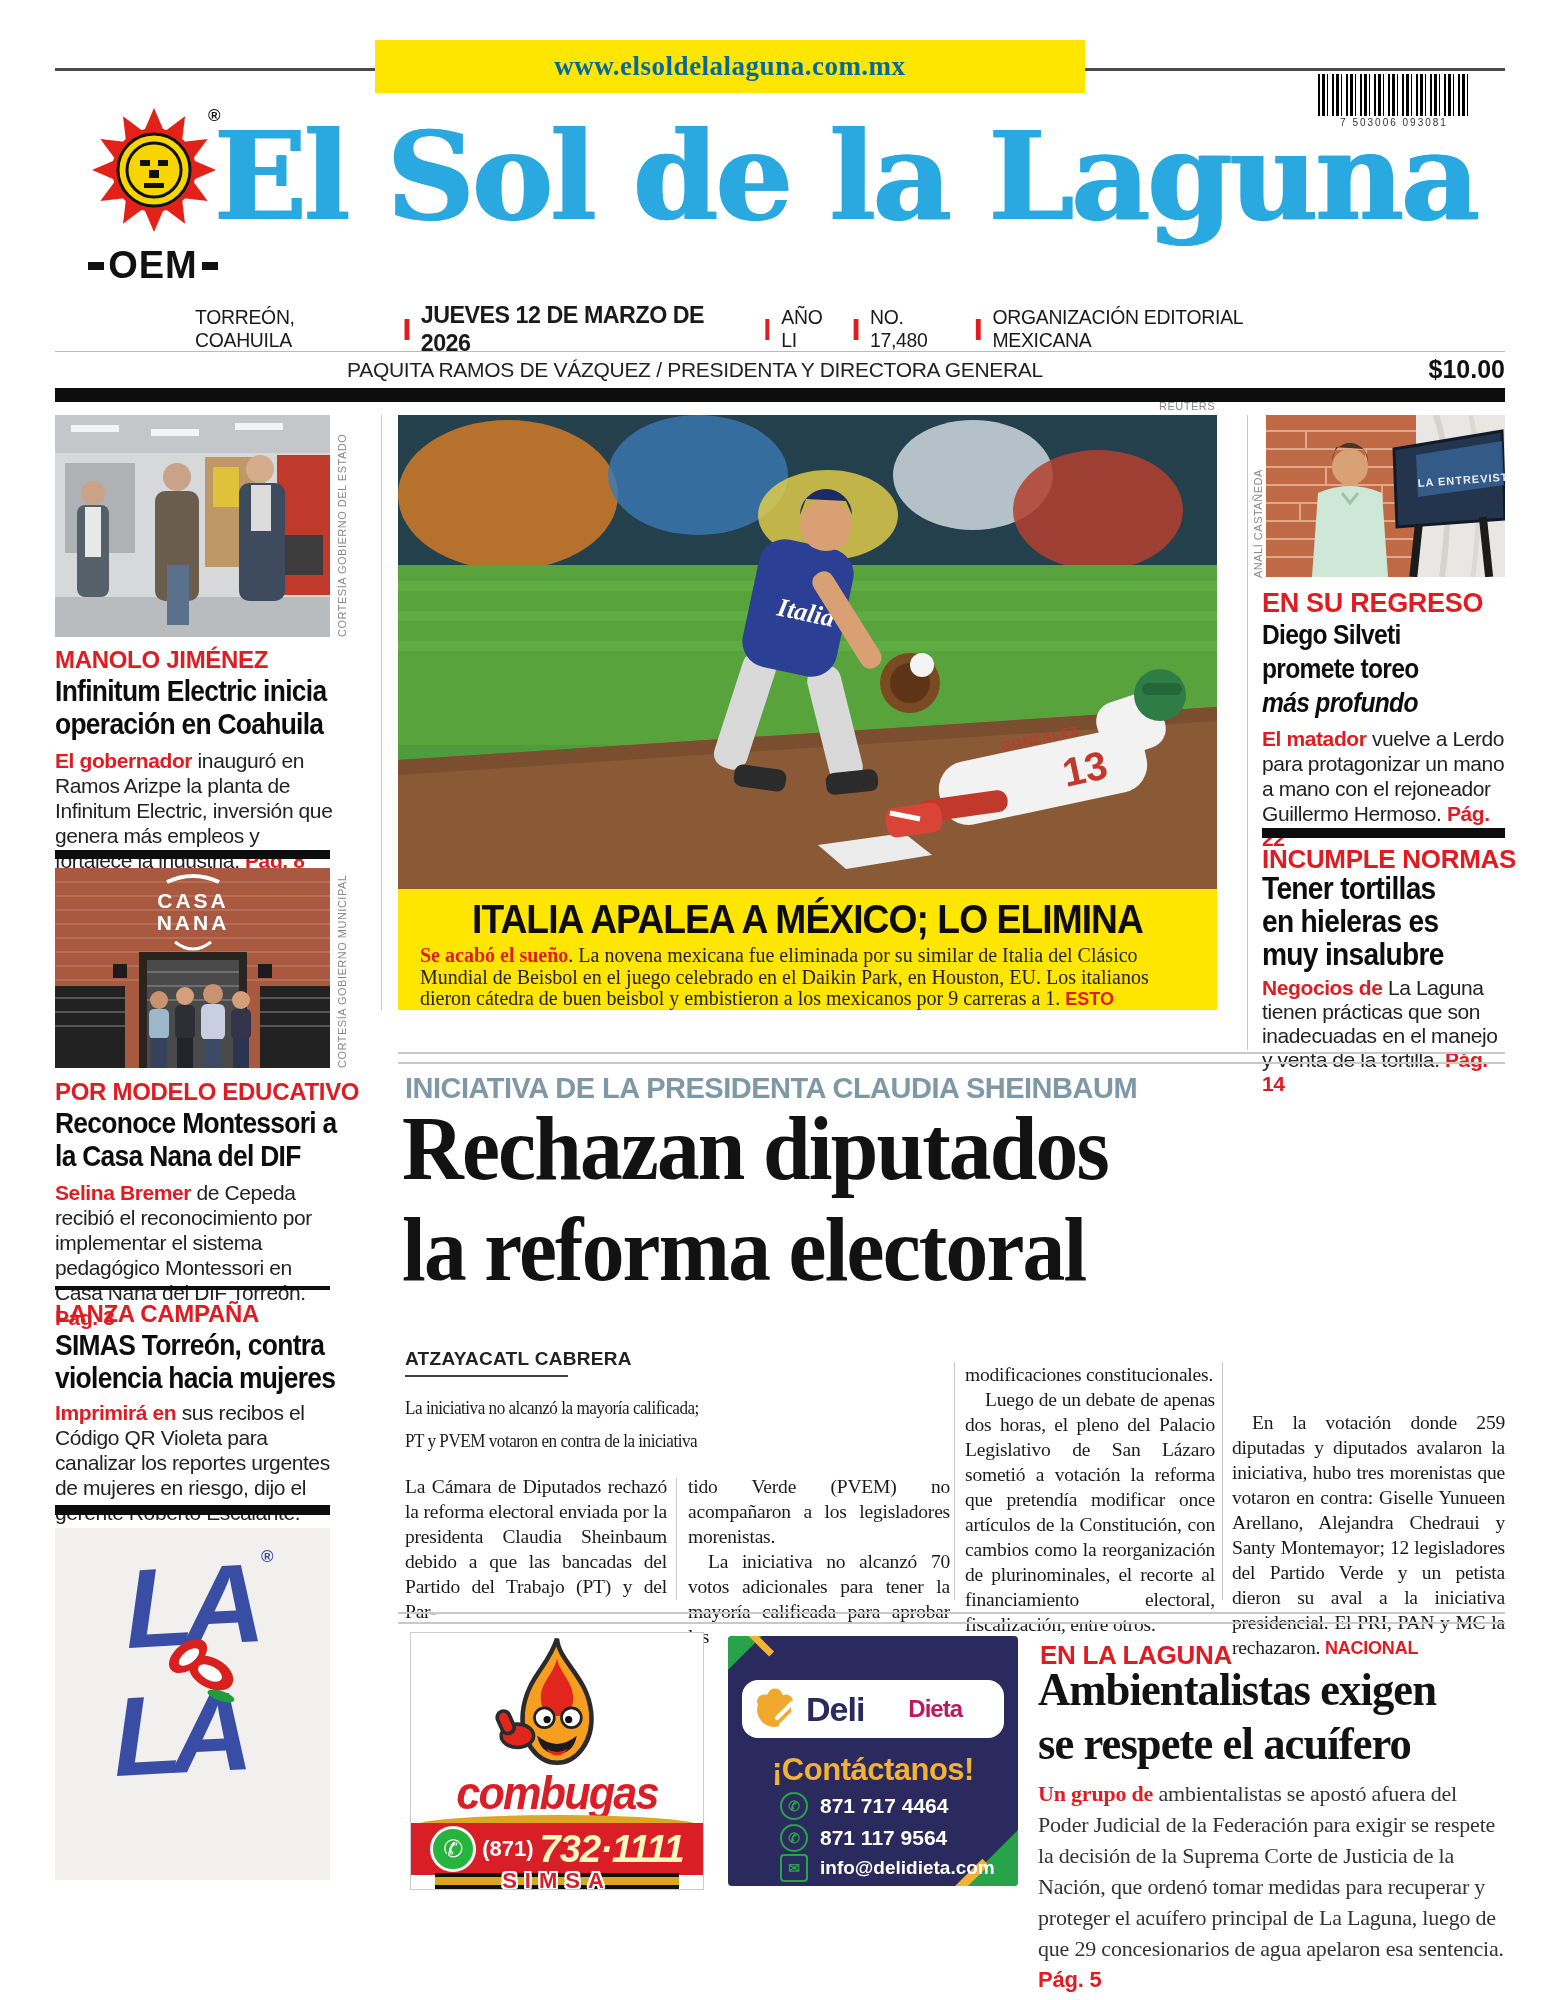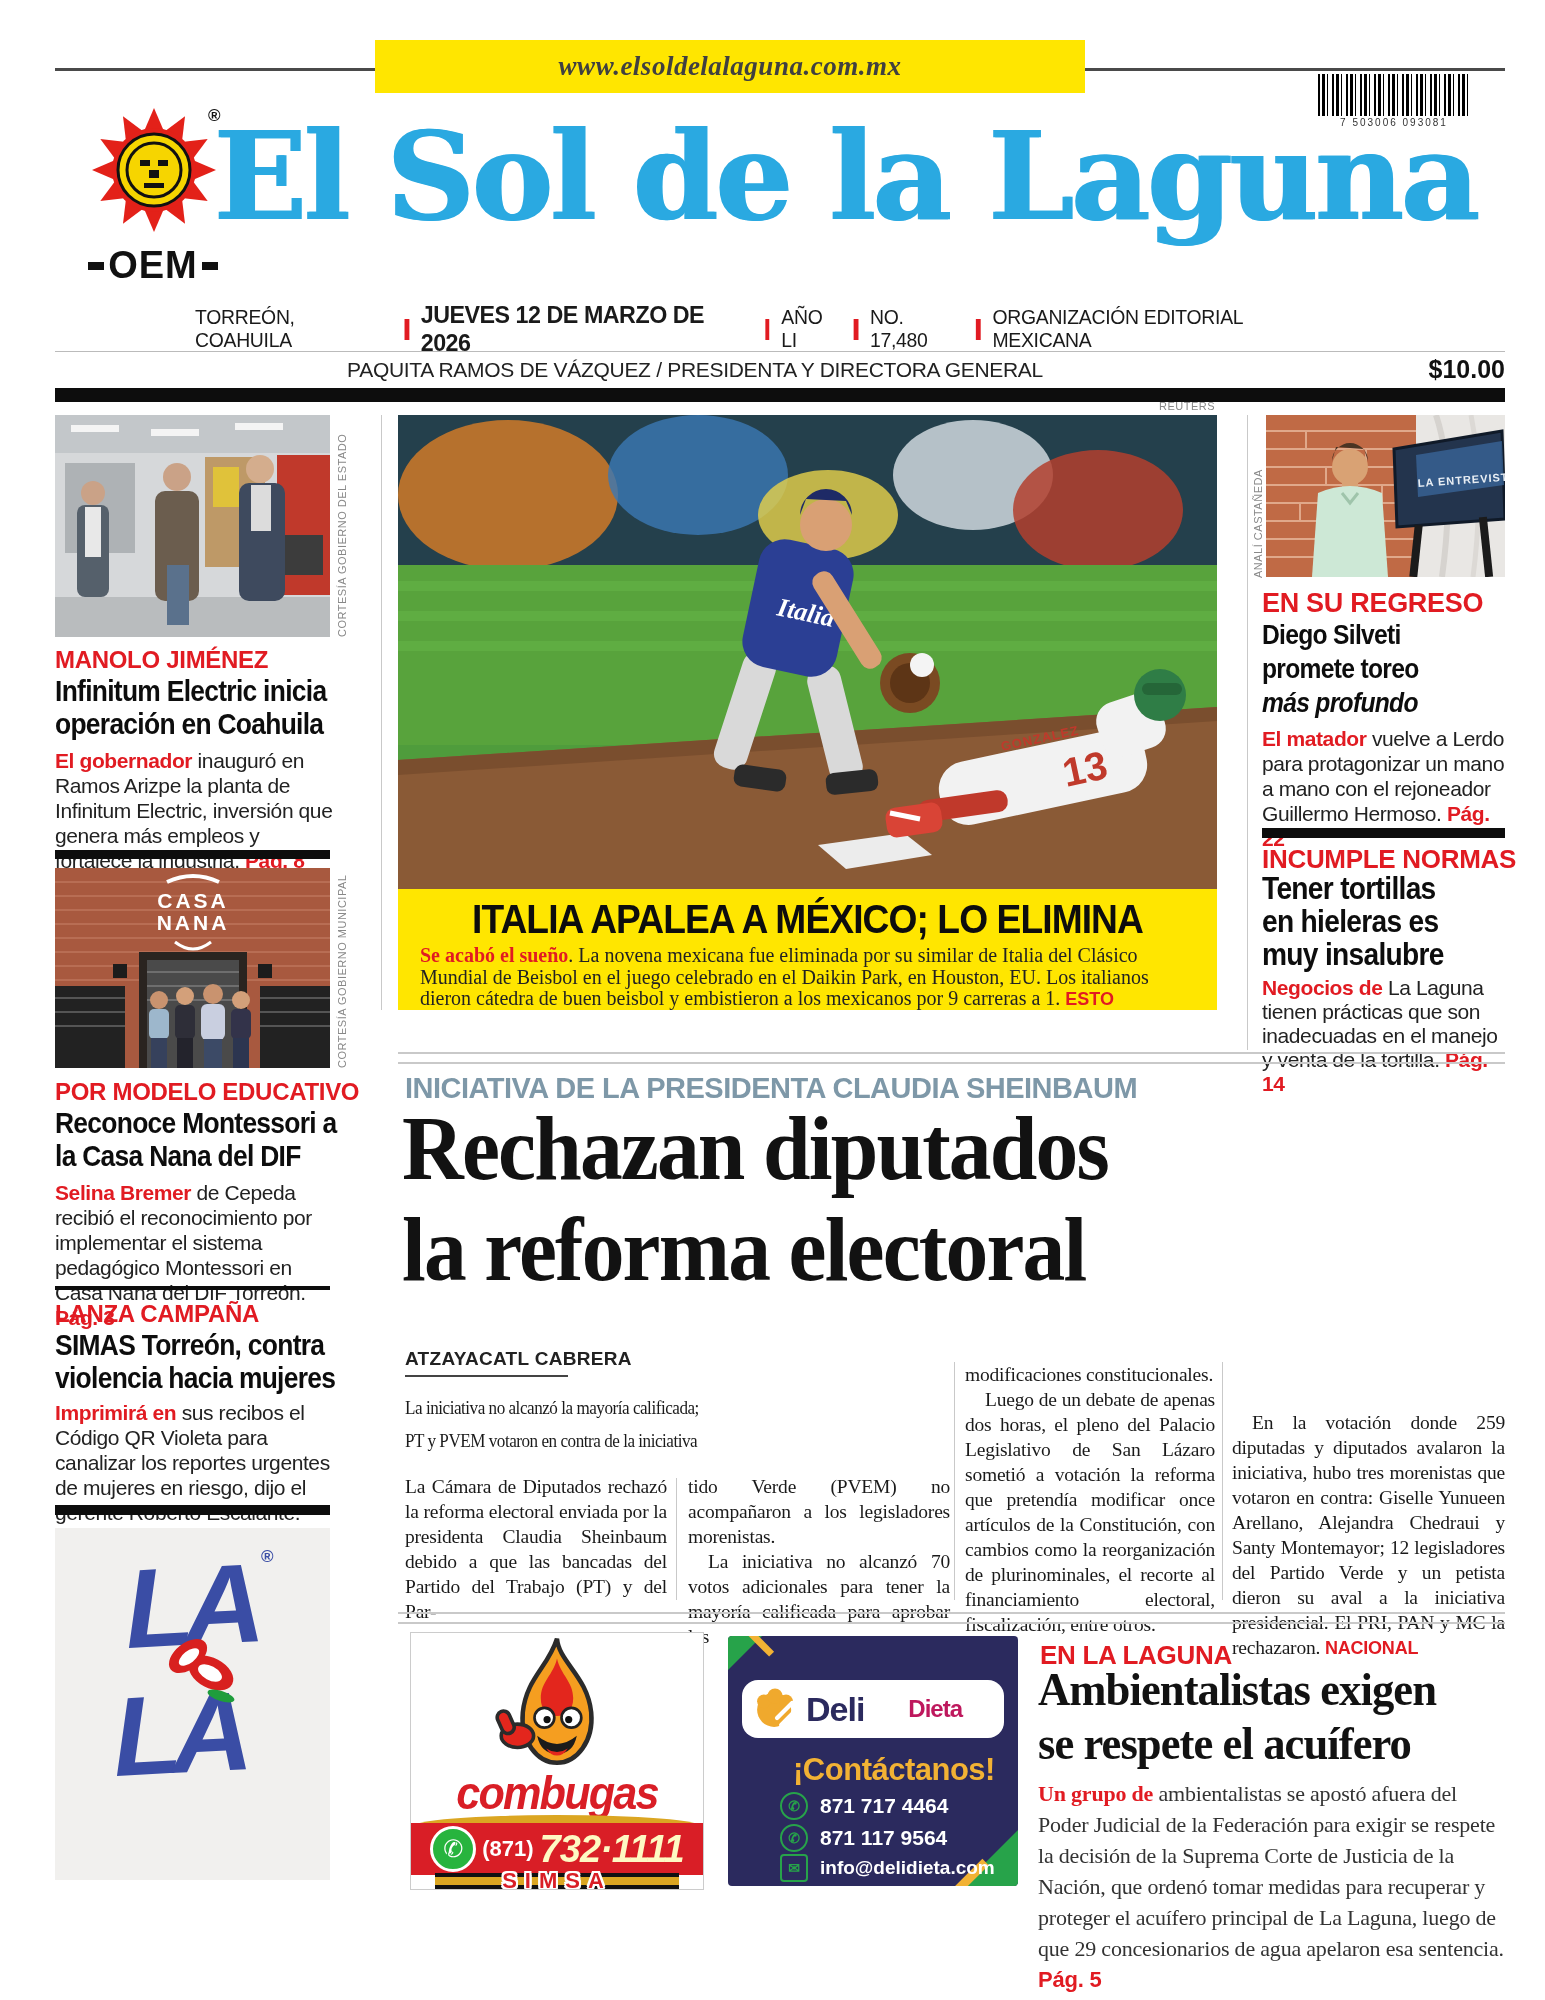--- a/index.html
+++ b/index.html
@@ -2,21 +2,21 @@
 <html><head>
 <meta charset="utf-8">
 <style>
   html,body{margin:0;padding:0;background:#888;}
   #page{position:relative;width:1545px;height:2000px;background:#fff;overflow:hidden;
         font-family:"Liberation Sans",sans-serif;color:#111;margin:0 auto;}
   .abs{position:absolute;}
   
   .topline{left:55px;top:68px;width:1450px;height:3px;background:#4a4a4a;}
   .webbar{left:375px;top:40px;width:710px;height:53px;background:#FFE600;display:flex;align-items:center;justify-content:center;}
-  .webbar span{font-weight:bold;font-size:27px;letter-spacing:.5px;color:#404040;font-family:"Liberation Serif",serif;font-style:italic;}
+  .webbar span{font-weight:bold;font-size:27px;letter-spacing:.5px;color:#0369a1;font-family:"Liberation Serif",serif;}
   .barcode{left:1318px;top:74px;width:152px;height:42px;
      background:repeating-linear-gradient(90deg,#000 0 2px,#fff 2px 4px,#000 4px 7px,#fff 7px 9px,#000 9px 10px,#fff 10px 14px);}
   .barcode-digits{left:1318px;top:117px;width:152px;text-align:center;font-size:10px;color:#333;letter-spacing:2px;}
   .masthead-title{left:222px;top:88px;width:1245px;height:175px;display:flex;align-items:center;justify-content:center;
      font-family:"DejaVu Serif",serif;font-weight:bold;font-size:122px;color:#2AA9E1;letter-spacing:-3px;white-space:nowrap;
      text-shadow:2px 0 0 #2AA9E1;}
   .sun{left:92px;top:108px;width:124px;height:124px;}
   .sun-reg{left:208px;top:106px;font-size:17px;font-weight:bold;color:#111;}
   .oem{left:88px;top:244px;width:130px;display:flex;align-items:center;gap:4px;}
   .oem i{flex:1;height:8px;background:#111;}
@@ -79,21 +79,21 @@
   .cg-phone{color:#fef9c3;font-weight:900;font-style:italic;font-size:38px;letter-spacing:-1px;}
   .cg-stripes{position:absolute;left:24px;top:240px;width:244px;height:16px;
      background:linear-gradient(180deg,#111 0 4px,#DBA622 4px 12px,#111 12px 16px);display:flex;align-items:center;justify-content:center;}
   .cg-simsa{color:#D91E26;font-weight:900;font-size:22px;letter-spacing:8px;
      text-shadow:-2px 0 #fff,2px 0 #fff,0 -2px #fff,0 2px #fff,-2px -2px #fff,2px 2px #fff,-2px 2px #fff,2px -2px #fff;}
   .deli{left:728px;top:1636px;width:290px;height:250px;background:#2B2A5E;border-radius:4px;overflow:hidden;}
   .deli-pill{position:absolute;left:14px;top:44px;width:262px;height:58px;background:#fff;border-radius:16px;
      display:flex;align-items:center;gap:8px;padding:0 10px;box-sizing:border-box;}
   .deli-b1{color:#2B2A5E;font-weight:900;font-size:34px;letter-spacing:-1px;}
   .deli-b2{color:#be185d;font-weight:900;font-size:24px;letter-spacing:-1px;margin-left:36px;}
-  .deli-cta{position:absolute;left:0;top:116px;width:100%;text-align:center;color:#F2B234;font-weight:900;font-size:31px;letter-spacing:-.5px;padding-left:21px;}
+  .deli-cta{position:absolute;left:0;top:116px;width:100%;text-align:center;color:#F2B234;font-weight:900;font-size:31px;letter-spacing:-.5px;}
   .deli-row{position:absolute;left:52px;display:flex;align-items:center;gap:12px;color:#fff;font-weight:bold;font-size:21px;}
   .deli-ic{width:24px;height:24px;border-radius:50%;border:2px solid #27A34A;color:#27A34A;font-size:14px;
      display:flex;align-items:center;justify-content:center;flex:none;}
   .corner-tl{position:absolute;left:0;top:0;width:0;height:0;border-top:34px solid #27A34A;border-right:34px solid transparent;}
   .corner-tl-y{position:absolute;left:18px;top:4px;width:30px;height:7px;background:#F2B234;transform:rotate(45deg);}
   .corner-br{position:absolute;right:0;bottom:0;width:0;height:0;border-bottom:56px solid #27A34A;border-left:56px solid transparent;}
   .corner-br-y{position:absolute;right:26px;bottom:4px;width:44px;height:9px;background:#F2B234;transform:rotate(-45deg);}
   .lala-box{left:55px;top:1528px;width:275px;height:352px;background:#F1F0EE;display:flex;align-items:flex-start;justify-content:center;}
   
   .ph{overflow:hidden;}

